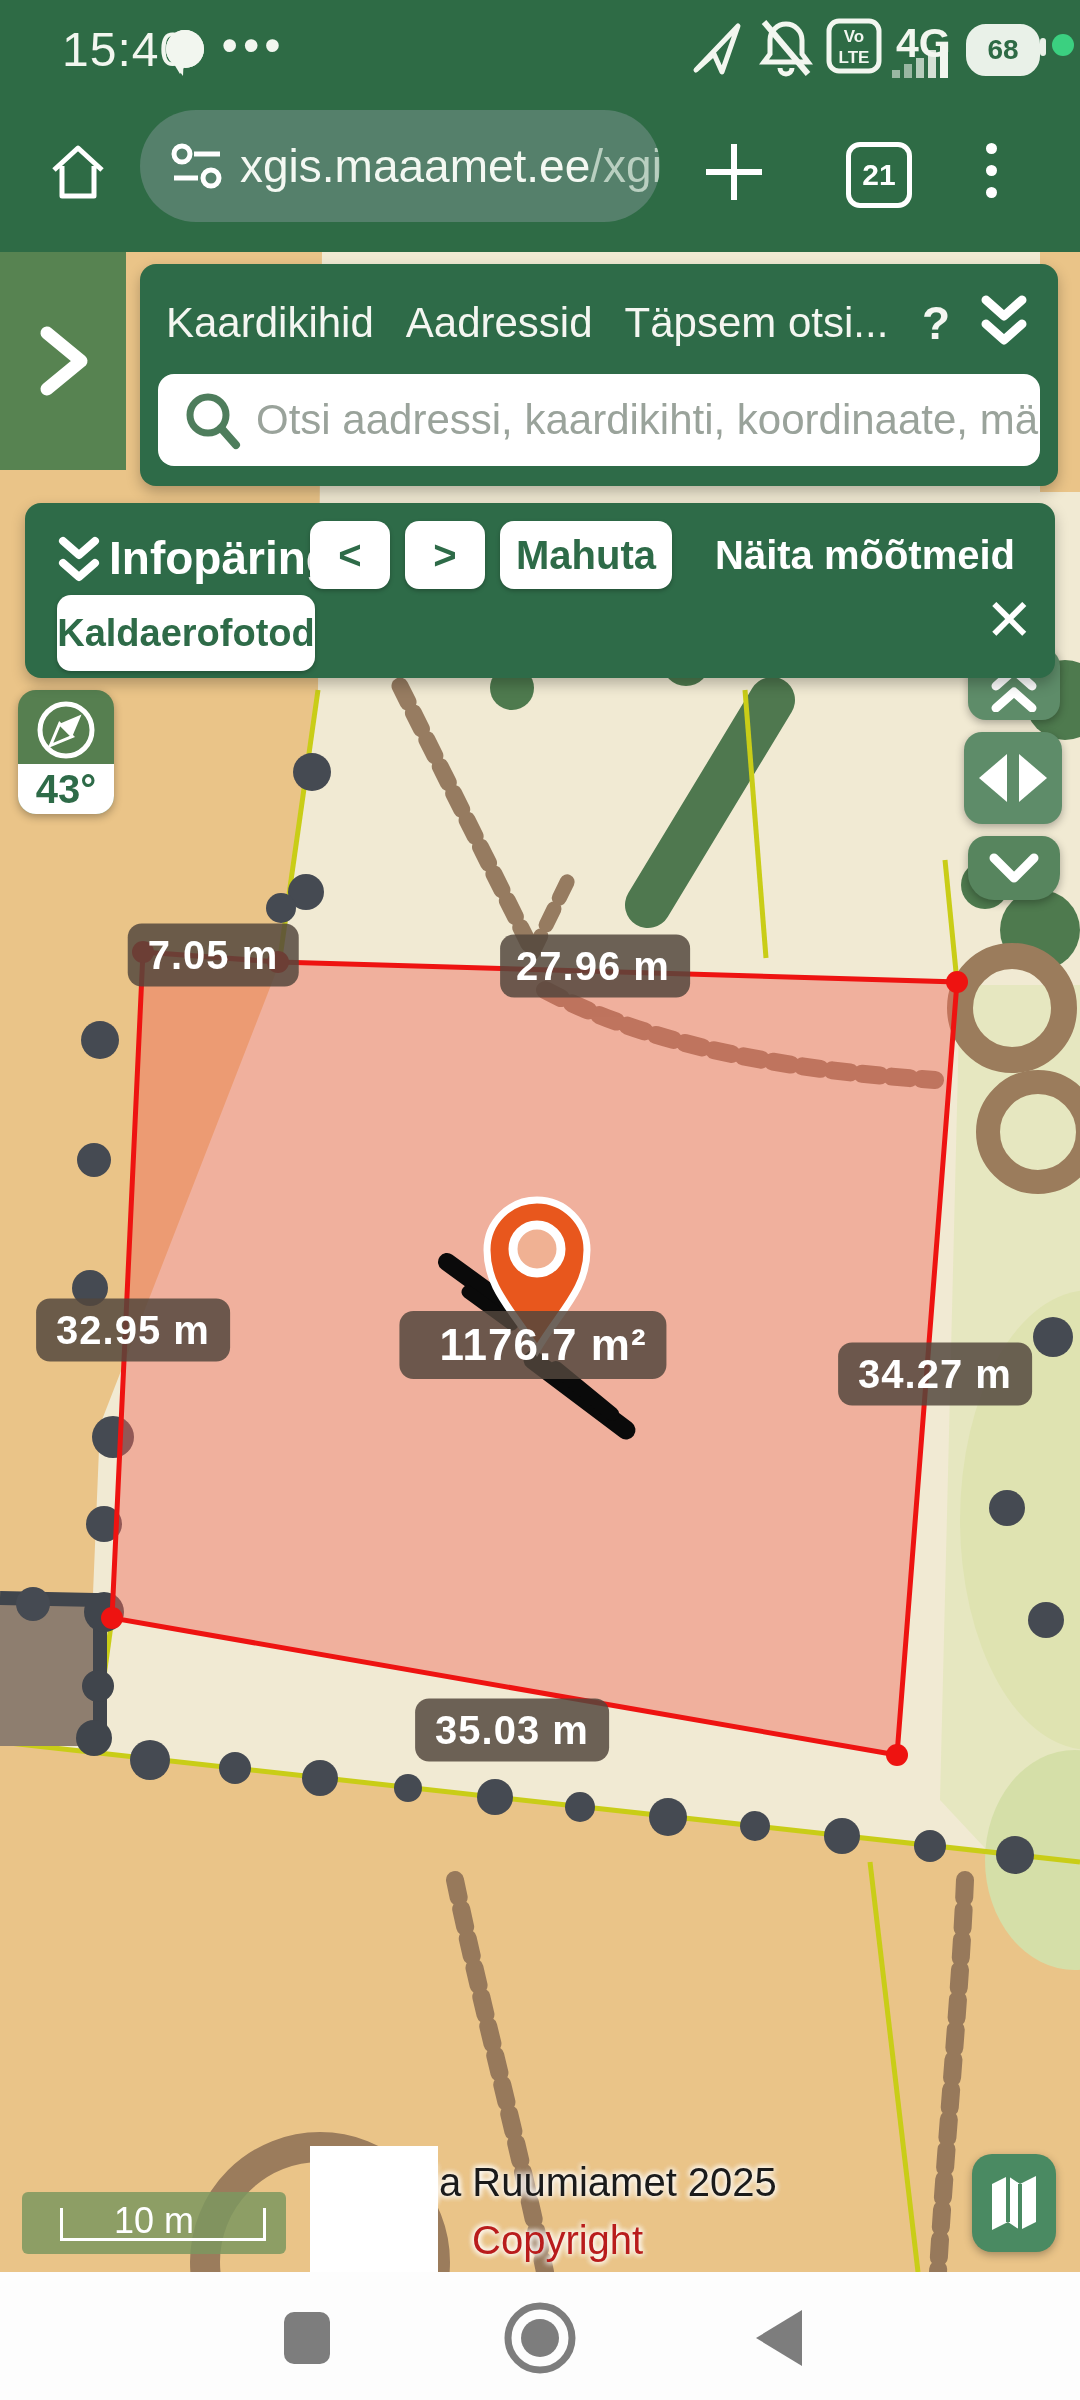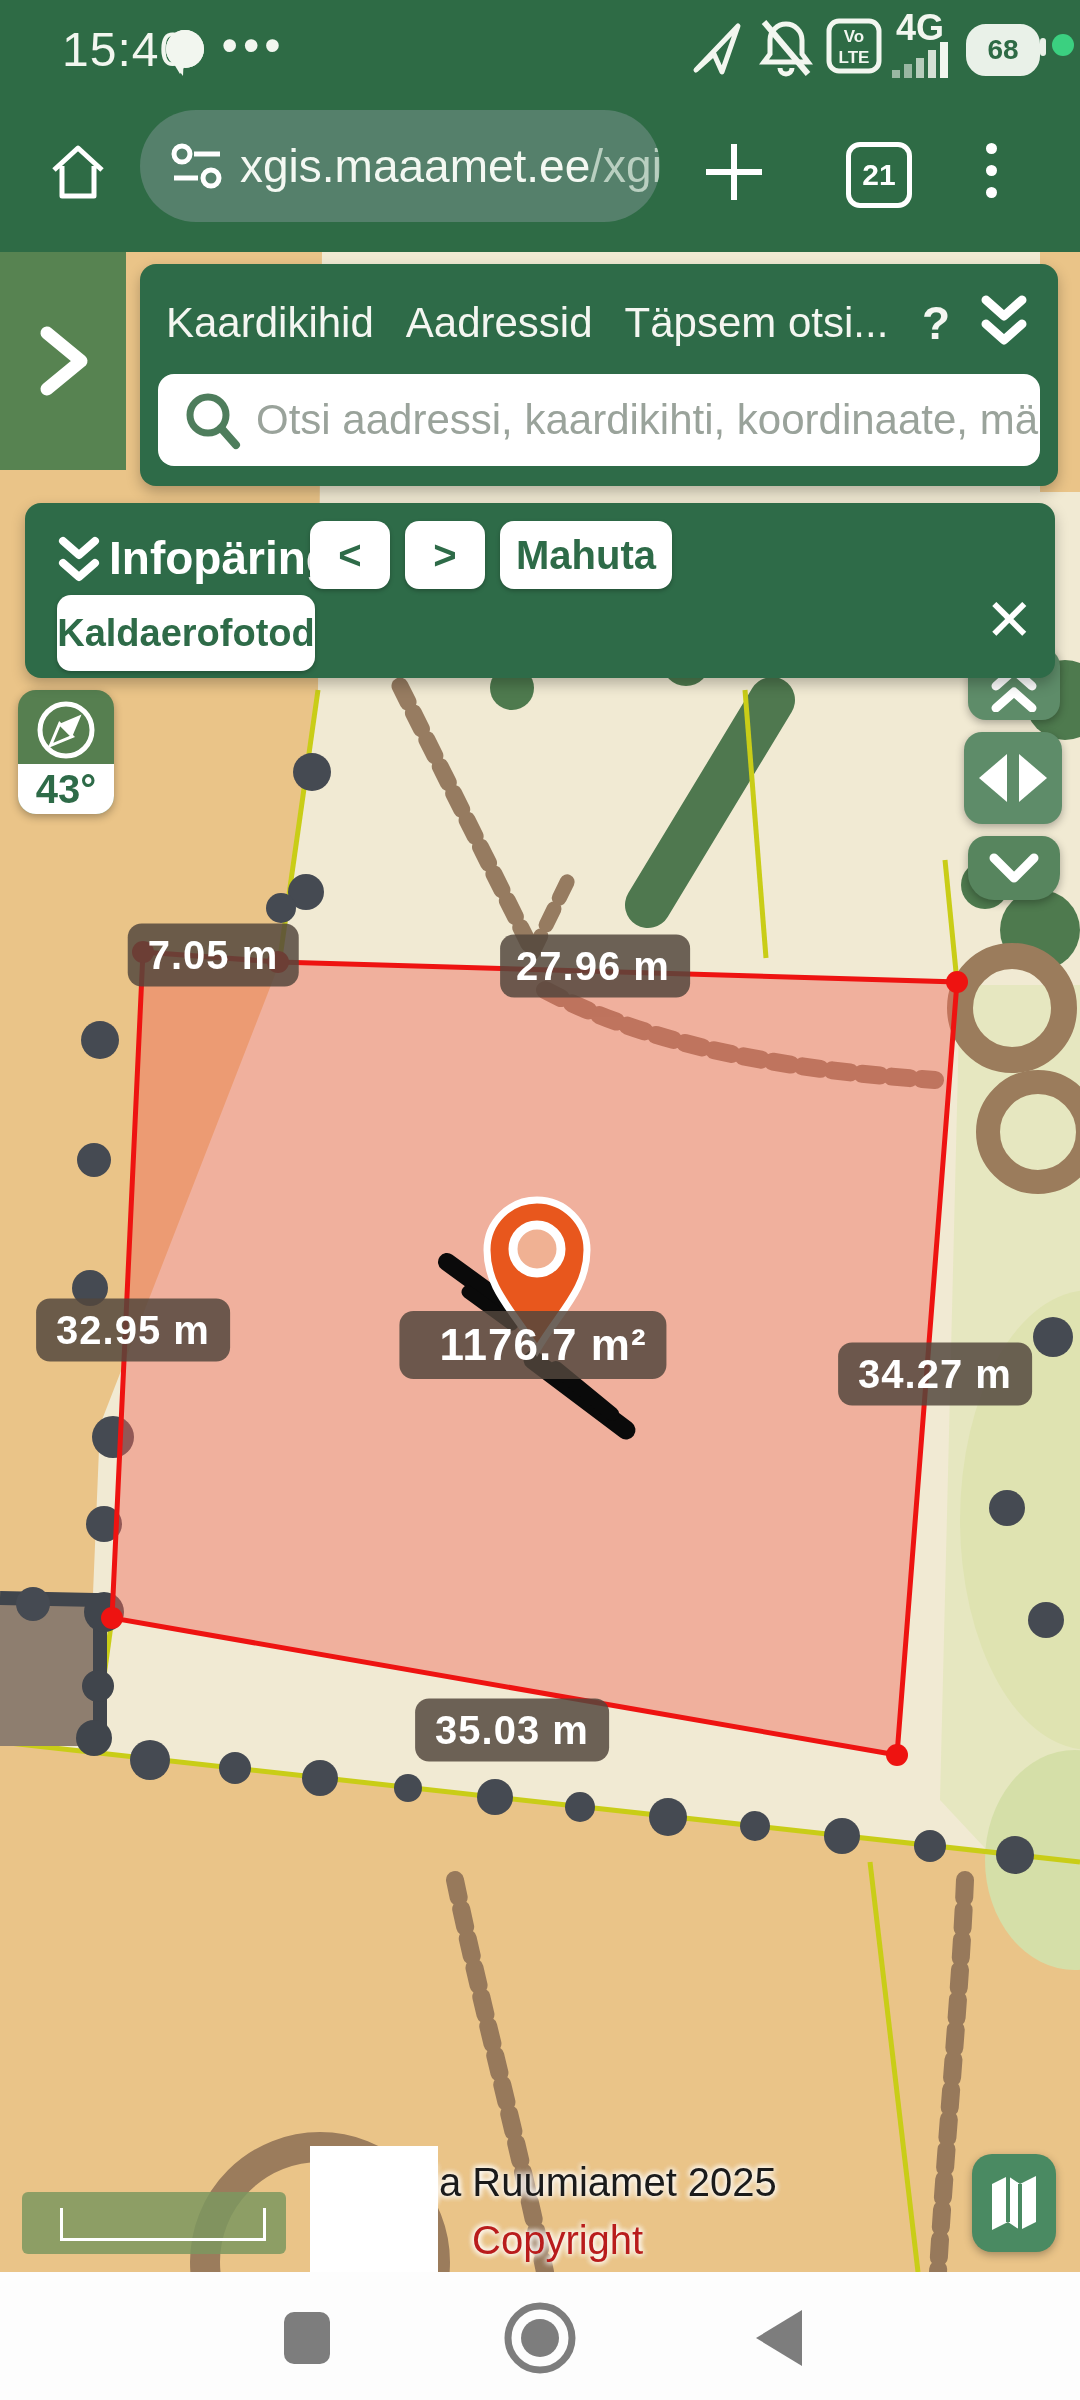--- a/index.html
+++ b/index.html
@@ -227,21 +227,21 @@
   <svg class="abs" style="left:756px;top:16px;" width="60" height="64" viewBox="0 0 60 64">
     <path d="M30,8 a16,16 0 0 1 16,16 v14 l6,8 H8 l6,-8 V24 a16,16 0 0 1 16,-16 z" fill="none" stroke="#f2f6ef" stroke-width="5"></path>
     <path d="M24,52 a6,6 0 0 0 12,0" stroke="#f2f6ef" stroke-width="5" fill="none"></path>
     <line x1="8" y1="6" x2="52" y2="58" stroke="#f2f6ef" stroke-width="6"></line>
   </svg>
   <svg class="abs" style="left:826px;top:18px;" width="56" height="56" viewBox="0 0 56 56">
     <rect x="3" y="3" width="50" height="50" rx="10" fill="none" stroke="#f2f6ef" stroke-width="5"></rect>
     <text x="28" y="24" text-anchor="middle" fill="#f2f6ef" font-size="17" font-weight="bold" font-family="Liberation Sans,sans-serif">Vo</text>
     <text x="28" y="45" text-anchor="middle" fill="#f2f6ef" font-size="17" font-weight="bold" font-family="Liberation Sans,sans-serif">LTE</text>
   </svg>
-  <div class="abs" style="left:896px;top:7px;font-size:36px;font-weight:700;">4G</div>
+  <div class="abs" style="left:896px;top:20px;font-size:41px;font-weight:700;">4G</div>
   <svg class="abs" style="left:890px;top:40px;" width="70" height="40" viewBox="0 0 70 40">
     <rect x="2" y="30" width="8" height="8" fill="#f2f6ef" opacity=".55"></rect>
     <rect x="14" y="24" width="8" height="14" fill="#f2f6ef" opacity=".55"></rect>
     <rect x="26" y="18" width="8" height="20" fill="#f2f6ef" opacity=".7"></rect>
     <rect x="38" y="10" width="8" height="28" fill="#f2f6ef" opacity=".85"></rect>
     <rect x="50" y="2" width="8" height="36" fill="#f2f6ef"></rect>
   </svg>
   <div class="abs" style="left:966px;top:24px;width:66px;height:44px;border:4px solid #e9f1e8;border-radius:20px;background:#e9f1e8;
               display:flex;align-items:center;justify-content:center;">
     <span style="color:#2e6b45;font-size:28px;font-weight:700;">68</span>
@@ -305,20 +305,21 @@
 
 <div id="infocard" class="gcard abs">
   <svg class="abs" style="left:30px;top:32px;" width="48" height="56" viewBox="0 0 48 56">
     <polyline points="8,6 24,20 40,6" fill="none" stroke="#fff" stroke-width="8" stroke-linecap="round" stroke-linejoin="round"></polyline>
     <polyline points="8,28 24,42 40,28" fill="none" stroke="#fff" stroke-width="8" stroke-linecap="round" stroke-linejoin="round"></polyline>
   </svg>
   <div id="infotitle" class="abs">Infopäring</div>
   <div id="btn-prev" class="wbtn">&lt;</div>
   <div id="btn-next" class="wbtn">&gt;</div>
   <div id="btn-fit" class="wbtn">Mahuta</div>
+  <div id="lbl-measure" class="abs">Näita mõõtmeid</div>
   <div id="btn-layer" class="wbtn">Kaldaerofotod</div>
   <div id="btn-close" class="abs">✕</div>
 </div>
 
 <div id="rbtn-collapse" class="rbtn">
   <svg width="52" height="56" viewBox="0 0 52 56">
     <polyline points="8,30 26,14 44,30" fill="none" stroke="#fff" stroke-width="9" stroke-linecap="round" stroke-linejoin="round"></polyline>
     <polyline points="8,52 26,36 44,52" fill="none" stroke="#fff" stroke-width="9" stroke-linecap="round" stroke-linejoin="round"></polyline>
   </svg>
 </div>
@@ -340,20 +341,21 @@
     <g transform="rotate(45 32 32)">
       <polygon points="32,10 41,32 32,54 23,32" fill="#fff"></polygon>
       <polygon points="32,32 41,32 32,54 23,32" fill="#567f50" stroke="#fff" stroke-width="3"></polygon>
     </g>
   </svg>
   <div class="deg">43°</div>
 </div>
 
 <div id="scalebar" class="abs">
   <div class="bracket"></div>
+  <div class="txt">10 m</div>
 </div>
 <div id="redact" class="abs"></div>
 <div id="attrib1" class="abs">ja Ruumiamet 2025</div>
 <div id="attrib2" class="abs">Copyright</div>
 <div id="mapbtn" class="abs">
   <svg width="56" height="62" viewBox="0 0 56 62">
     <path d="M6,12 L22,4 L34,12 L50,4 L50,50 L34,58 L22,50 L6,58 Z" fill="#fff"></path>
     <line x1="22" y1="4" x2="22" y2="50" stroke="#4a8a62" stroke-width="4"></line>
     <line x1="34" y1="12" x2="34" y2="58" stroke="#4a8a62" stroke-width="4"></line>
   </svg>

